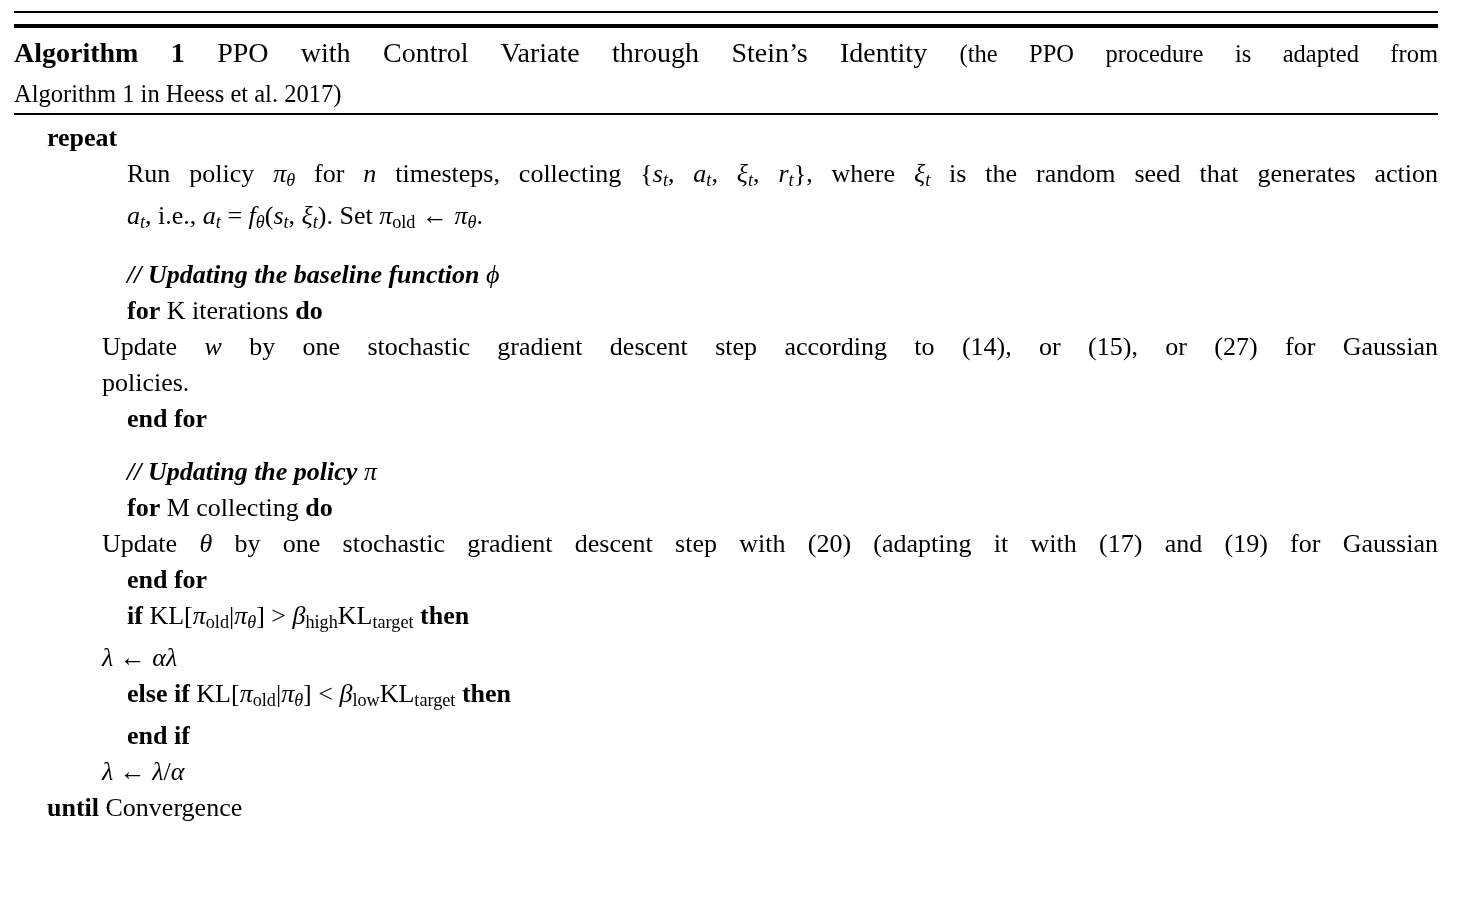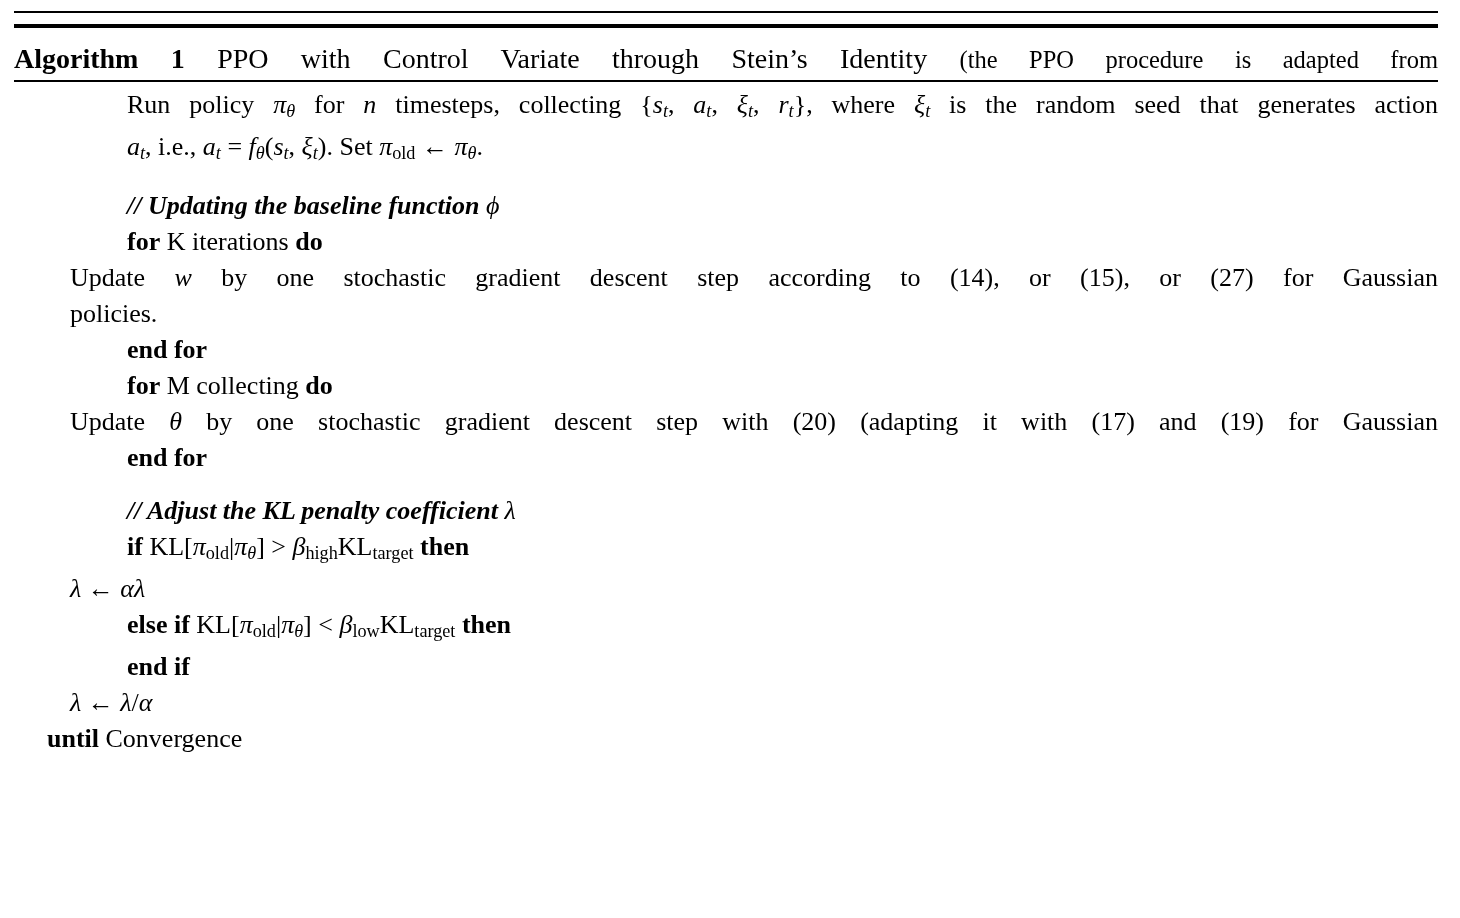--- a/index.html
+++ b/index.html
@@ -11,29 +11,29 @@
     background: #ffffff;
     color: #000000;
     font-family: "Liberation Serif", "DejaVu Serif", serif;
     padding: 11px 22px 0 14px;
   }
   .rule { background: #000000; width: 100%; }
   .rule-thin   { height: 2px; }
   .rule-thick  { height: 4px; margin-top: 11px; }
   .rule-mid    { height: 2px; }
 
-  .caption { margin-top: 11px; font-size: 28px; }
+  .caption { margin-top: 5px; font-size: 28px; }
   .cap-line1 { line-height: 40px; text-align: justify; text-align-last: justify; }
   .cap-line2 { line-height: 38px; }
 
   .algo-body { margin-top: 5px; font-size: 26px; }
   .line { line-height: 36px; }
   .ind0 { margin-left: 33px; }
   .ind1 { margin-left: 113px; }
-  .ind2 { margin-left: 56px; }
+  .ind2 { margin-left: 88px; }
   .gap  { margin-top: 17px; }
   .just { text-align: justify; text-align-last: justify; }
 
   
   .seg-r  { }
   .seg-b  { font-weight: bold; }
   .seg-i  { font-style: italic; }
   .seg-bi { font-weight: bold; font-style: italic; }
   .seg-p  { font-size: 24.5px; }
   .seg-sr { font-size: 0.7em; vertical-align: -0.22em; }
@@ -41,36 +41,38 @@
 </style>
 </head>
 <body>
 
 <div class="page">
   <div class="rule rule-thin"></div>
   <div class="rule rule-thick"></div>
 
   <div class="caption">
     <div class="cap-line1"><span class="seg-b">Algorithm 1</span><span class="seg-r"> PPO with Control Variate through Stein’s Identity </span><span class="seg-p">(the PPO procedure is adapted from</span></div>
+    <div class="cap-line2"><span class="seg-p">Algorithm 1 in Heess et al. 2017)</span></div>
   </div>
 
   <div class="rule rule-mid"></div>
 
   <div class="algo-body" id="algo-body">
+      <div class="line ind0"><span class="seg-b">repeat</span></div>
       <div class="line ind1 just"><span class="seg-r">Run policy </span><span class="seg-i">π</span><span class="seg-si">θ</span><span class="seg-r"> for </span><span class="seg-i">n</span><span class="seg-r"> timesteps, collecting {</span><span class="seg-i">s</span><span class="seg-si">t</span><span class="seg-r">, </span><span class="seg-i">a</span><span class="seg-si">t</span><span class="seg-r">, </span><span class="seg-i">ξ</span><span class="seg-si">t</span><span class="seg-r">, </span><span class="seg-i">r</span><span class="seg-si">t</span><span class="seg-r">}, where </span><span class="seg-i">ξ</span><span class="seg-si">t</span><span class="seg-r"> is the random seed that generates action</span></div>
       <div class="line ind1"><span class="seg-i">a</span><span class="seg-si">t</span><span class="seg-r">, i.e., </span><span class="seg-i">a</span><span class="seg-si">t</span><span class="seg-r"> = </span><span class="seg-i">f</span><span class="seg-si">θ</span><span class="seg-r">(</span><span class="seg-i">s</span><span class="seg-si">t</span><span class="seg-r">, </span><span class="seg-i">ξ</span><span class="seg-si">t</span><span class="seg-r">). Set </span><span class="seg-i">π</span><span class="seg-sr">old</span><span class="seg-r"> ← </span><span class="seg-i">π</span><span class="seg-si">θ</span><span class="seg-r">.</span></div>
       <div class="line ind1 gap"><span class="seg-bi">// Updating the baseline function </span><span class="seg-i">ϕ</span></div>
       <div class="line ind1"><span class="seg-b">for</span><span class="seg-r"> K iterations </span><span class="seg-b">do</span></div>
       <div class="line ind2 just"><span class="seg-r">Update </span><span class="seg-i">w</span><span class="seg-r"> by one stochastic gradient descent step according to (14), or (15), or (27) for Gaussian</span></div>
       <div class="line ind2"><span class="seg-r">policies.</span></div>
       <div class="line ind1"><span class="seg-b">end for</span></div>
+      <div class="line ind1 gap"><span class="seg-bi">// Updating the policy </span><span class="seg-i">π</span></div>
       <div class="line ind1"><span class="seg-b">for</span><span class="seg-r"> M collecting </span><span class="seg-b">do</span></div>
       <div class="line ind2 just"><span class="seg-r">Update </span><span class="seg-i">θ</span><span class="seg-r"> by one stochastic gradient descent step with (20) (adapting it with (17) and (19) for Gaussian</span></div>
       <div class="line ind1"><span class="seg-b">end for</span></div>
-      <div class="line ind1 gap"><span class="seg-bi">// Adjust the KL penalty coefficient </span><span class="seg-i">λ</span></div>
       <div class="line ind1"><span class="seg-b">if</span><span class="seg-r"> KL[</span><span class="seg-i">π</span><span class="seg-sr">old</span><span class="seg-r">|</span><span class="seg-i">π</span><span class="seg-si">θ</span><span class="seg-r">] &gt; </span><span class="seg-i">β</span><span class="seg-sr">high</span><span class="seg-r">KL</span><span class="seg-sr">target</span><span class="seg-r"> </span><span class="seg-b">then</span></div>
       <div class="line ind2"><span class="seg-i">λ</span><span class="seg-r"> ← </span><span class="seg-i">αλ</span></div>
       <div class="line ind1"><span class="seg-b">else if</span><span class="seg-r"> KL[</span><span class="seg-i">π</span><span class="seg-sr">old</span><span class="seg-r">|</span><span class="seg-i">π</span><span class="seg-si">θ</span><span class="seg-r">] &lt; </span><span class="seg-i">β</span><span class="seg-sr">low</span><span class="seg-r">KL</span><span class="seg-sr">target</span><span class="seg-r"> </span><span class="seg-b">then</span></div>
       <div class="line ind1"><span class="seg-b">end if</span></div>
       <div class="line ind2"><span class="seg-i">λ</span><span class="seg-r"> ← </span><span class="seg-i">λ</span><span class="seg-r">/</span><span class="seg-i">α</span></div>
       <div class="line ind0"><span class="seg-b">until</span><span class="seg-r"> Convergence</span></div>
     </div>
 
 </div>
 

